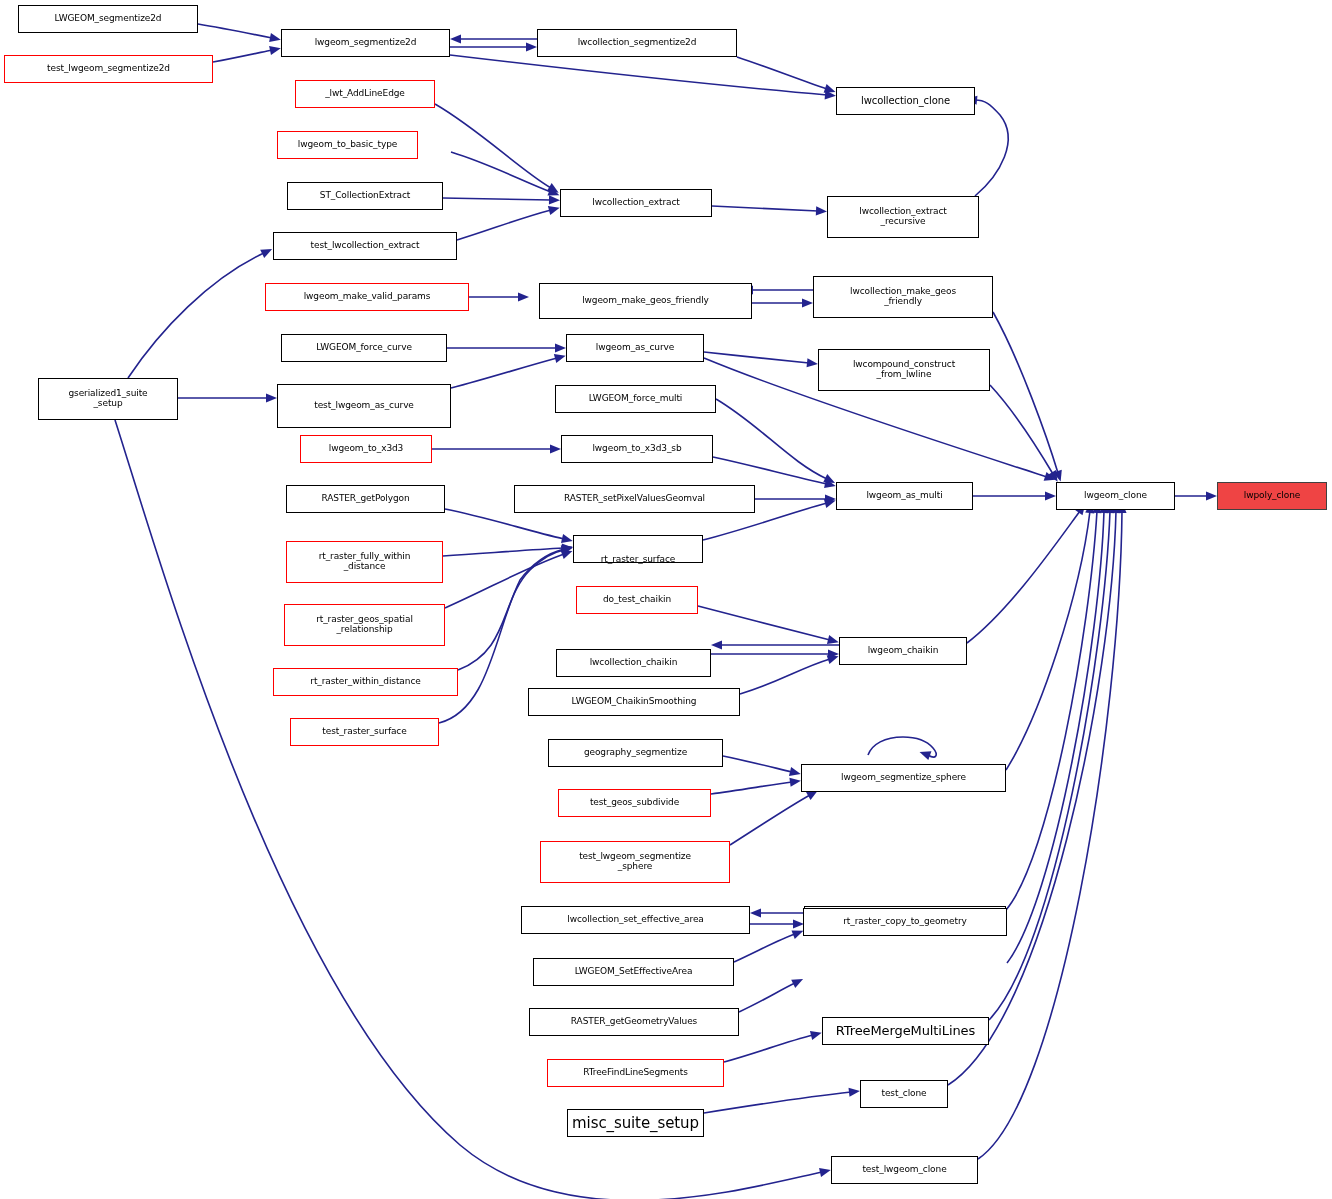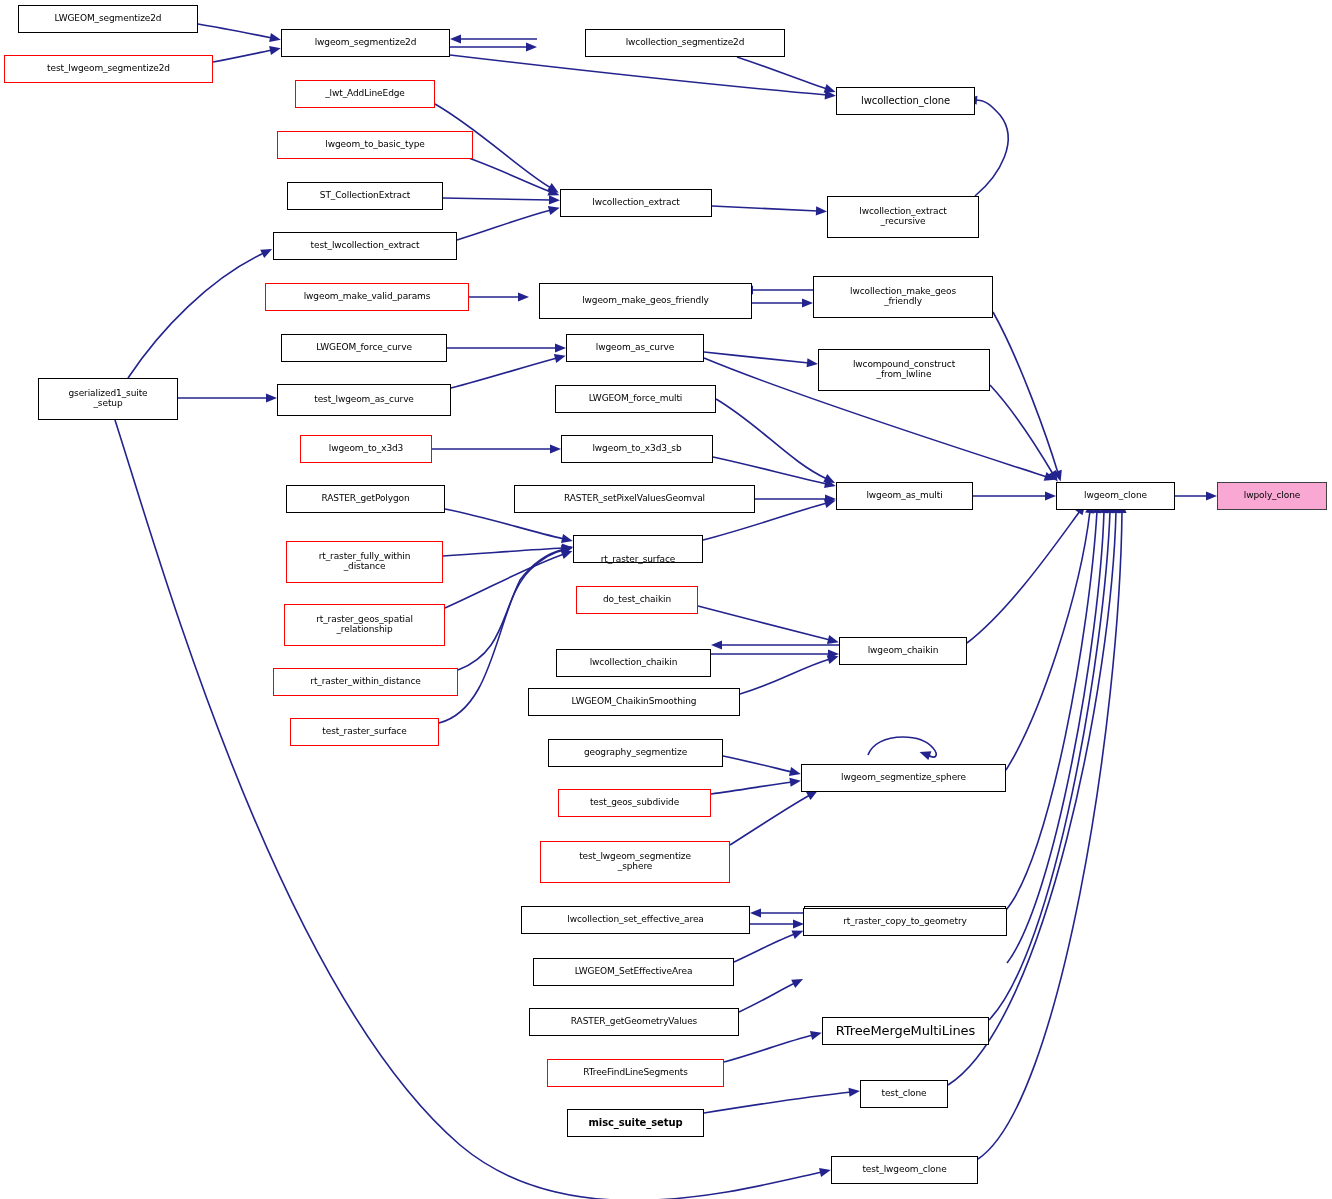--- a/index.html
+++ b/index.html
@@ -44,21 +44,21 @@
     color: #000000;
     font-size: 15px;
     white-space: pre-line;
     letter-spacing: -0.1px;
     cursor: default;
   }
   .node-box.red {
     border-color: #ff0000;
   }
   .node-box.filled {
-    background: #f9a8d4;
+    background: #ef4444;
     border-color: #404040;
   }
   .node-label {
     display: block;
     width: 100%;
     padding: 0 4px;
     box-sizing: border-box;
   }
 </style>
 </head>
@@ -292,40 +292,40 @@
       </g>
       <g>
         <path class="edge-path" d="M978,1159 C1060,1105 1120,720 1122,511"></path>
         <polygon class="arrow-head" points="0,0 -11,-4.6 -11,4.6" transform="translate(1122.111510611297,502.00069083853833) rotate(-89.29008323573727)"></polygon>
       </g>
     </svg>
   <div id="node-layer">
       <div class="node-box" style="left: 18px; top: 5px; width: 180px; height: 28px;"><span class="node-label" style="font-size: 9px;">LWGEOM_segmentize2d</span></div>
       <div class="node-box red" style="left: 4px; top: 55px; width: 209px; height: 28px;"><span class="node-label" style="font-size: 9px;">test_lwgeom_segmentize2d</span></div>
       <div class="node-box" style="left: 281px; top: 29px; width: 169px; height: 28px;"><span class="node-label" style="font-size: 9px;">lwgeom_segmentize2d</span></div>
-      <div class="node-box" style="left: 537px; top: 29px; width: 200px; height: 28px; margin-left: 48px;"><span class="node-label" style="font-size: 9px;">lwcollection_segmentize2d</span></div>
+      <div class="node-box" style="left: 537px; top: 29px; width: 200px; height: 28px;"><span class="node-label" style="font-size: 9px;">lwcollection_segmentize2d</span></div>
       <div class="node-box" style="left: 836px; top: 87px; width: 139px; height: 28px;"><span class="node-label" style="font-size: 10px;">lwcollection_clone</span></div>
       <div class="node-box red" style="left: 295px; top: 80px; width: 140px; height: 28px;"><span class="node-label" style="font-size: 9px;">_lwt_AddLineEdge</span></div>
-      <div class="node-box red" style="left: 277px; top: 131px; width: 196px; height: 28px;"><span class="node-label" style="font-size: 9px;">lwgeom_to_basic_type</span></div>
+      <div class="node-box red" style="left: 277px; top: 131px; width: 141px; height: 28px;"><span class="node-label" style="font-size: 9px;">lwgeom_to_basic_type</span></div>
       <div class="node-box" style="left: 287px; top: 182px; width: 156px; height: 28px;"><span class="node-label" style="font-size: 9px;">ST_CollectionExtract</span></div>
       <div class="node-box" style="left: 560px; top: 189px; width: 152px; height: 28px;"><span class="node-label" style="font-size: 9px;">lwcollection_extract</span></div>
       <div class="node-box" style="left: 827px; top: 196px; width: 152px; height: 42px;"><span class="node-label" style="font-size: 9px;">lwcollection_extract
 _recursive</span></div>
       <div class="node-box" style="left: 273px; top: 232px; width: 184px; height: 28px;"><span class="node-label" style="font-size: 9px;">test_lwcollection_extract</span></div>
       <div class="node-box red" style="left: 265px; top: 283px; width: 204px; height: 28px;"><span class="node-label" style="font-size: 9px;">lwgeom_make_valid_params</span></div>
       <div class="node-box" style="left: 529px; top: 283px; width: 213px; height: 36px; margin-left: 10px;"><span class="node-label" style="font-size: 9px;">lwgeom_make_geos_friendly</span></div>
       <div class="node-box" style="left: 813px; top: 276px; width: 180px; height: 42px;"><span class="node-label" style="font-size: 9px;">lwcollection_make_geos
 _friendly</span></div>
       <div class="node-box" style="left: 281px; top: 334px; width: 166px; height: 28px;"><span class="node-label" style="font-size: 9px;">LWGEOM_force_curve</span></div>
       <div class="node-box" style="left: 566px; top: 334px; width: 138px; height: 28px;"><span class="node-label" style="font-size: 9px;">lwgeom_as_curve</span></div>
       <div class="node-box" style="left: 818px; top: 349px; width: 172px; height: 42px;"><span class="node-label" style="font-size: 9px;">lwcompound_construct
 _from_lwline</span></div>
       <div class="node-box" style="left: 38px; top: 378px; width: 140px; height: 42px;"><span class="node-label" style="font-size: 9px;">gserialized1_suite
 _setup</span></div>
-      <div class="node-box" style="left: 277px; top: 384px; width: 174px; height: 32px;"><span class="node-label" style="font-size: 9px;">test_lwgeom_as_curve</span></div>
+      <div class="node-box" style="left: 277px; top: 384px; width: 174px; height: 44px;"><span class="node-label" style="font-size: 9px;">test_lwgeom_as_curve</span></div>
       <div class="node-box" style="left: 555px; top: 385px; width: 161px; height: 28px;"><span class="node-label" style="font-size: 9px;">LWGEOM_force_multi</span></div>
       <div class="node-box red" style="left: 300px; top: 435px; width: 132px; height: 28px;"><span class="node-label" style="font-size: 9px;">lwgeom_to_x3d3</span></div>
       <div class="node-box" style="left: 561px; top: 435px; width: 152px; height: 28px;"><span class="node-label" style="font-size: 9px;">lwgeom_to_x3d3_sb</span></div>
       <div class="node-box" style="left: 286px; top: 485px; width: 159px; height: 28px;"><span class="node-label" style="font-size: 9px;">RASTER_getPolygon</span></div>
       <div class="node-box" style="left: 514px; top: 485px; width: 241px; height: 28px;"><span class="node-label" style="font-size: 9px;">RASTER_setPixelValuesGeomval</span></div>
       <div class="node-box" style="left: 836px; top: 482px; width: 137px; height: 28px;"><span class="node-label" style="font-size: 9px;">lwgeom_as_multi</span></div>
       <div class="node-box" style="left: 1056px; top: 482px; width: 119px; height: 28px;"><span class="node-label" style="font-size: 9px;">lwgeom_clone</span></div>
       <div class="node-box filled" style="left: 1217px; top: 482px; width: 110px; height: 28px;"><span class="node-label" style="font-size: 9px;">lwpoly_clone</span></div>
       <div class="node-box" style="left: 573px; top: 535px; width: 130px; height: 28px;"><span class="node-label" style="font-size: 9px; margin-top: 21px;">rt_raster_surface</span></div>
       <div class="node-box red" style="left: 286px; top: 541px; width: 157px; height: 42px;"><span class="node-label" style="font-size: 9px;">rt_raster_fully_within
@@ -344,16 +344,16 @@
       <div class="node-box red" style="left: 540px; top: 841px; width: 190px; height: 42px;"><span class="node-label" style="font-size: 9px;">test_lwgeom_segmentize
 _sphere</span></div>
       <div class="node-box" style="left: 521px; top: 906px; width: 229px; height: 28px;"><span class="node-label" style="font-size: 9px;">lwcollection_set_effective_area</span></div>
       <div class="node-box" style="left: 804px; top: 906px; width: 202px; height: 28px;"><span class="node-label" style="font-size: 9px;">lwgeom_set_effective_area</span></div>
       <div class="node-box" style="left: 533px; top: 958px; width: 201px; height: 28px;"><span class="node-label" style="font-size: 9px;">LWGEOM_SetEffectiveArea</span></div>
       <div class="node-box" style="left: 803px; top: 908px; width: 204px; height: 28px;"><span class="node-label" style="font-size: 9px;">rt_raster_copy_to_geometry</span></div>
       <div class="node-box" style="left: 529px; top: 1008px; width: 210px; height: 28px;"><span class="node-label" style="font-size: 9px;">RASTER_getGeometryValues</span></div>
       <div class="node-box" style="left: 822px; top: 1017px; width: 167px; height: 28px;"><span class="node-label" style="font-size: 13px;">RTreeMergeMultiLines</span></div>
       <div class="node-box red" style="left: 547px; top: 1059px; width: 177px; height: 28px;"><span class="node-label" style="font-size: 9px;">RTreeFindLineSegments</span></div>
       <div class="node-box" style="left: 860px; top: 1080px; width: 88px; height: 28px;"><span class="node-label" style="font-size: 9px;">test_clone</span></div>
-      <div class="node-box" style="left: 567px; top: 1109px; width: 137px; height: 28px;"><span class="node-label" style="font-size: 10px; font-weight: bold;">misc_suite_setup</span></div>
+      <div class="node-box" style="left: 567px; top: 1109px; width: 137px; height: 28px;"><span class="node-label" style="font-size: 15px;">misc_suite_setup</span></div>
       <div class="node-box" style="left: 831px; top: 1156px; width: 147px; height: 28px;"><span class="node-label" style="font-size: 9px;">test_lwgeom_clone</span></div>
     </div>
 </div>
 
 </body></html>

